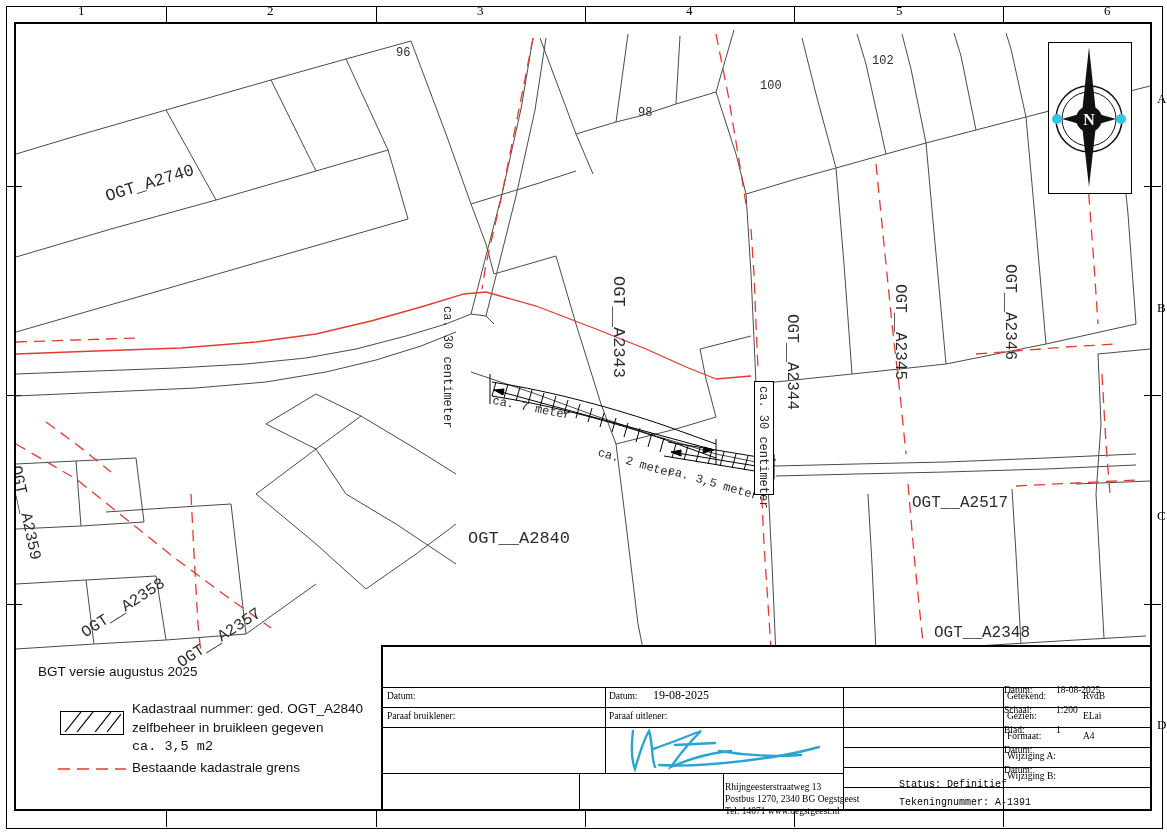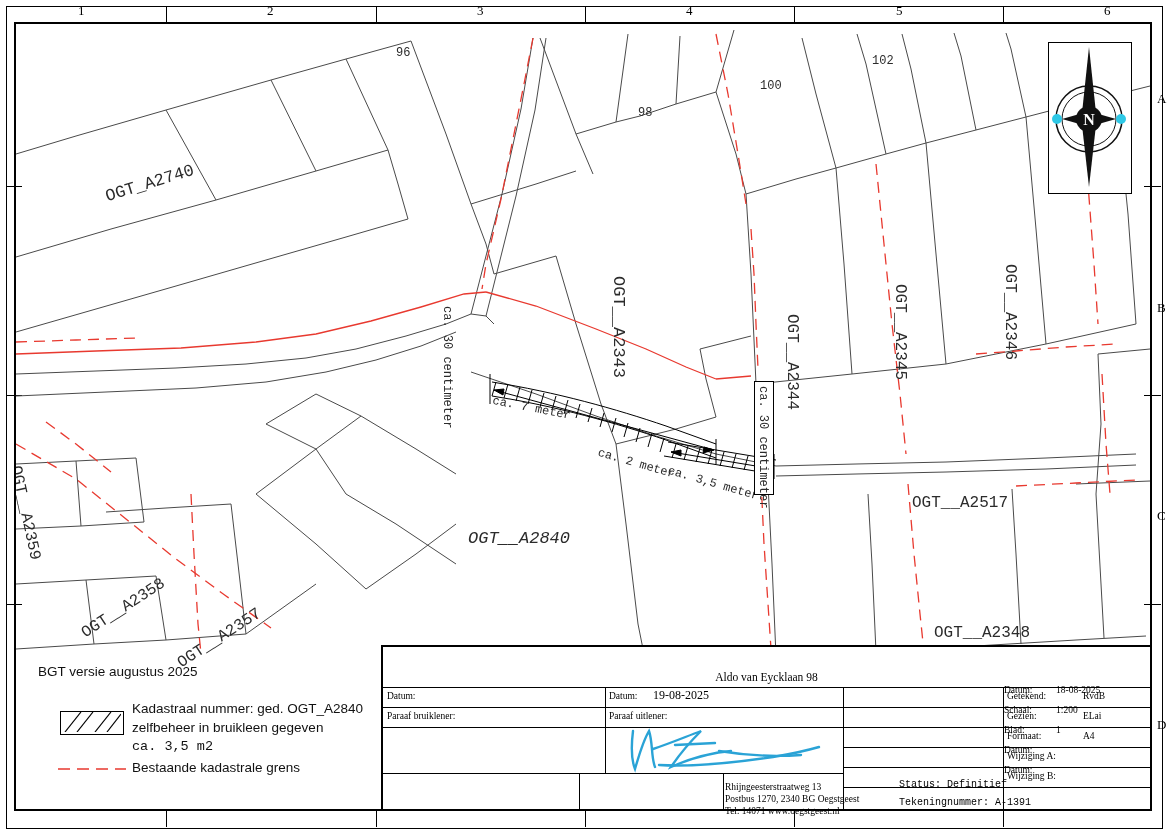--- a/index.html
+++ b/index.html
@@ -210,21 +210,21 @@
         <path d="M478,366 l10,-1 l-1,6 z"></path>
         <path d="M698,426 l-10,-3 l-1,6 z"></path>
         <path d="M655,428 L752,444" fill="none"></path>
         <path d="M655,428 l10,-2 l0,6 z"></path>
         <path d="M752,444 l-10,-2 l0,6 z"></path>
       </g>
     </svg>
 
     <div class="maplabel" style="left:88px;top:150px;font-size:17px;transform:rotate(-17deg);">OGT_A2740</div>
     <div class="maplabel" style="left:612px;top:252px;font-size:17px;transform:rotate(90deg);transform-origin:left top;">OGT__A2343</div>
-    <div class="maplabel" style="left:452px;top:505px;font-size:17px;font-style:italic;">OGT__A2840</div>
+    <div class="maplabel" style="left:452px;top:505px;font-size:17px;">OGT__A2840</div>
     <div class="maplabel" style="left:896px;top:470px;font-size:16px;">OGT__A2517</div>
     <div class="maplabel" style="left:918px;top:600px;font-size:16px;">OGT__A2348</div>
     <div class="maplabel" style="left:785px;top:290px;font-size:16px;transform:rotate(90deg);transform-origin:left top;">OGT__A2344</div>
     <div class="maplabel" style="left:893px;top:260px;font-size:16px;transform:rotate(90deg);transform-origin:left top;">OGT__A2345</div>
     <div class="maplabel" style="left:1003px;top:240px;font-size:16px;transform:rotate(90deg);transform-origin:left top;">OGT__A2346</div>
     <div class="maplabel" style="left:8px;top:440px;font-size:16px;transform:rotate(78deg);transform-origin:left top;">OGT__A2359</div>
     <div class="maplabel" style="left:72px;top:600px;font-size:16px;transform:rotate(-33deg);transform-origin:left bottom;">OGT__A2358</div>
     <div class="maplabel" style="left:168px;top:630px;font-size:16px;transform:rotate(-33deg);transform-origin:left bottom;">OGT__A2357</div>
 
     <div class="maplabel" style="left:380px;top:22px;font-size:12px;">96</div>
@@ -272,21 +272,20 @@
     <div class="legend-line" style="left:112px;top:72px;">zelfbeheer in bruikleen gegeven</div>
     <div class="legend-line" style="left:112px;top:91px;font-family:Liberation Mono, monospace;">ca. 3,5 m2</div>
 
     <svg style="position:absolute;left:38px;top:118px;" width="68" height="6">
       <line x1="0" y1="3" x2="68" y2="3" stroke="#e8392f" stroke-width="1.6" stroke-dasharray="12 7"></line>
     </svg>
     <div class="legend-line" style="left:112px;top:112px;">Bestaande kadastrale grens</div>
   </div>
 
   <div class="titleblock">
-    <div class="tb-sub">Aldo van Eycklaan 98</div>
 
     <div class="tb-hline" style="left:0;top:40px;width:767px;"></div>
     <div class="tb-hline" style="left:0;top:60px;width:767px;"></div>
     <div class="tb-hline" style="left:0;top:80px;width:767px;"></div>
     <div class="tb-hline" style="left:460px;top:100px;width:307px;"></div>
     <div class="tb-hline" style="left:460px;top:120px;width:307px;"></div>
     <div class="tb-hline" style="left:460px;top:140px;width:307px;"></div>
     <div class="tb-hline" style="left:0;top:126px;width:460px;"></div>
     <div class="tb-hline" style="left:460px;top:126px;width:0px;"></div>
 

